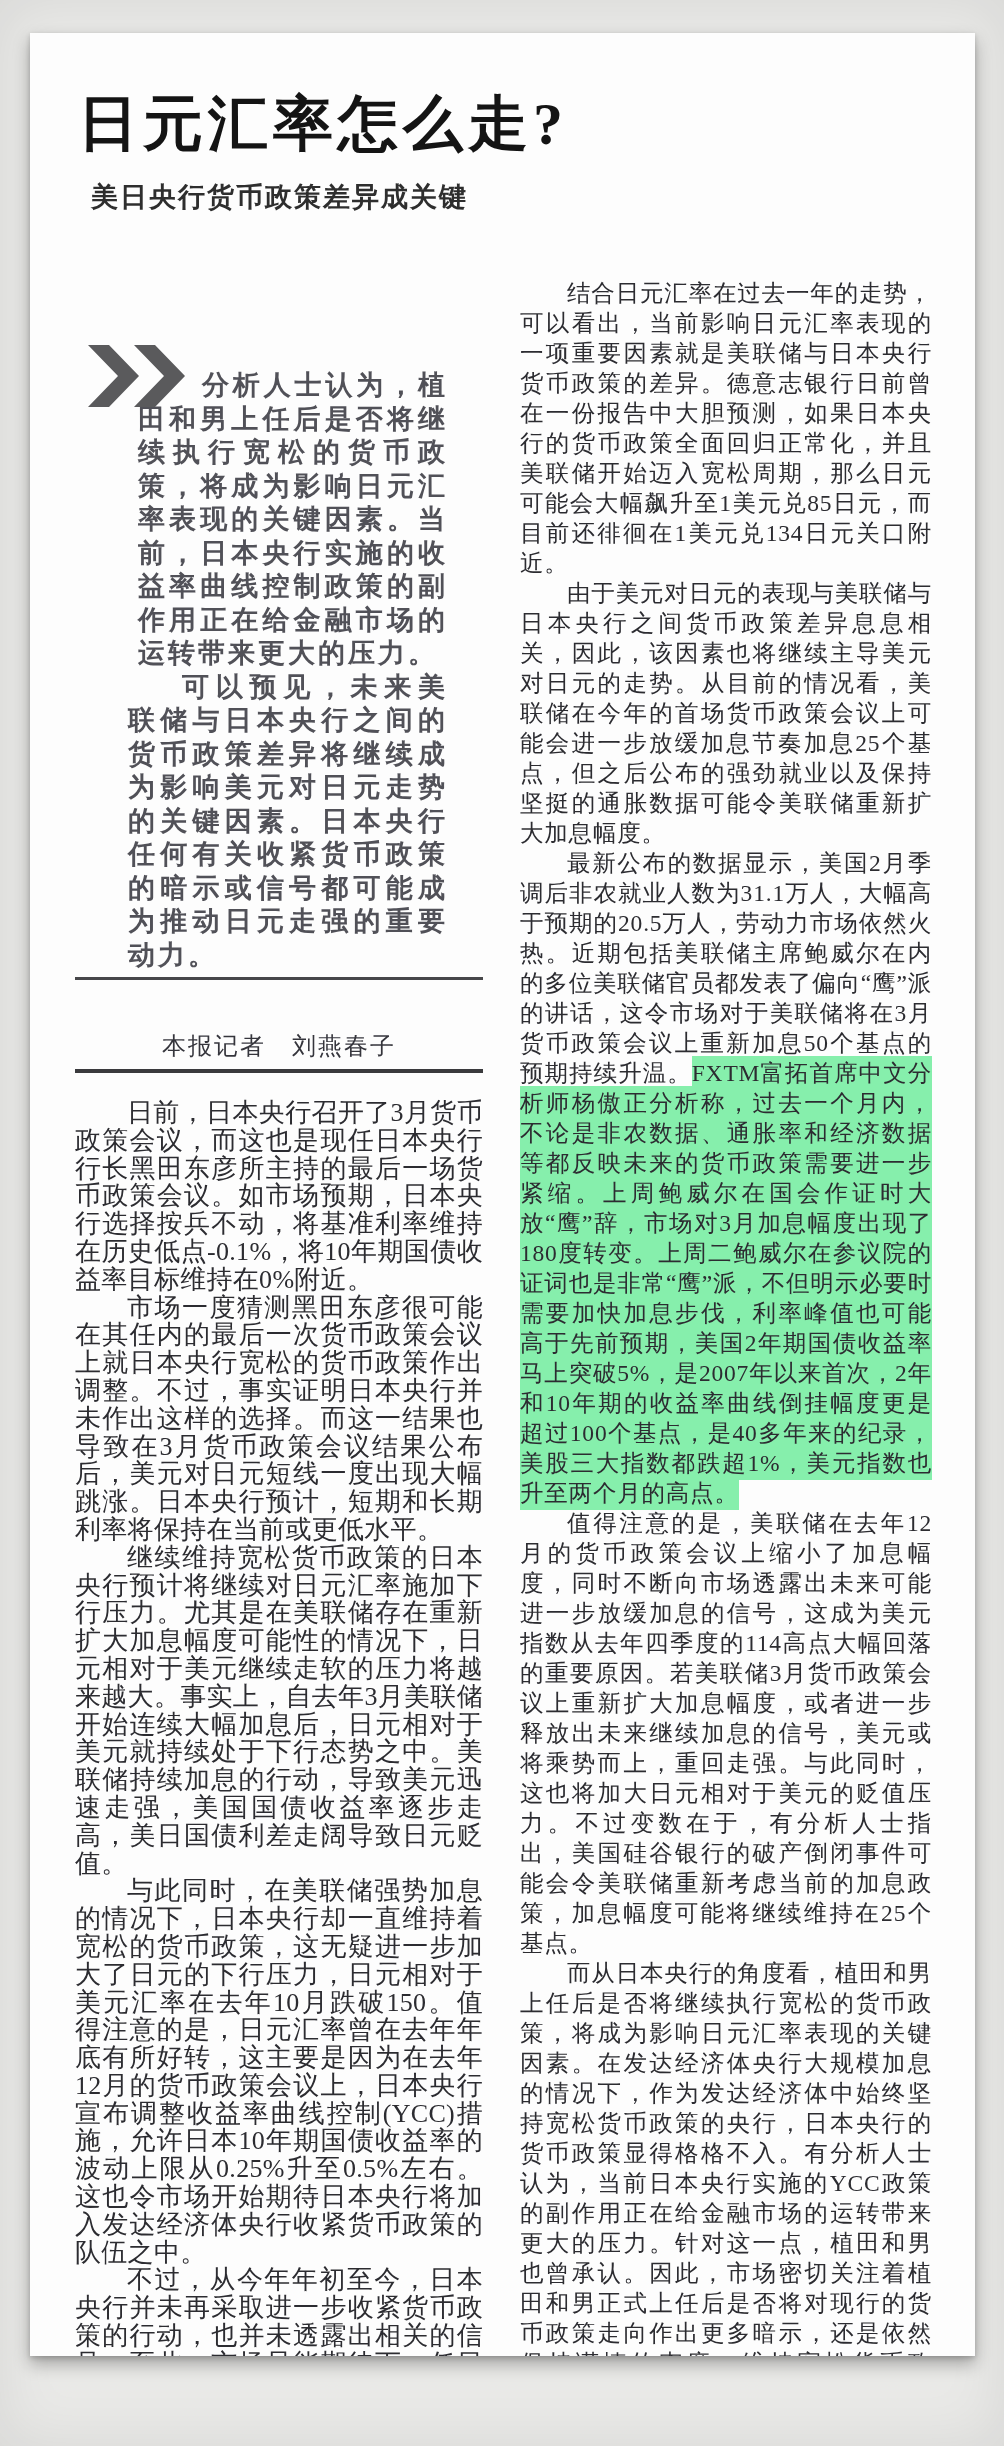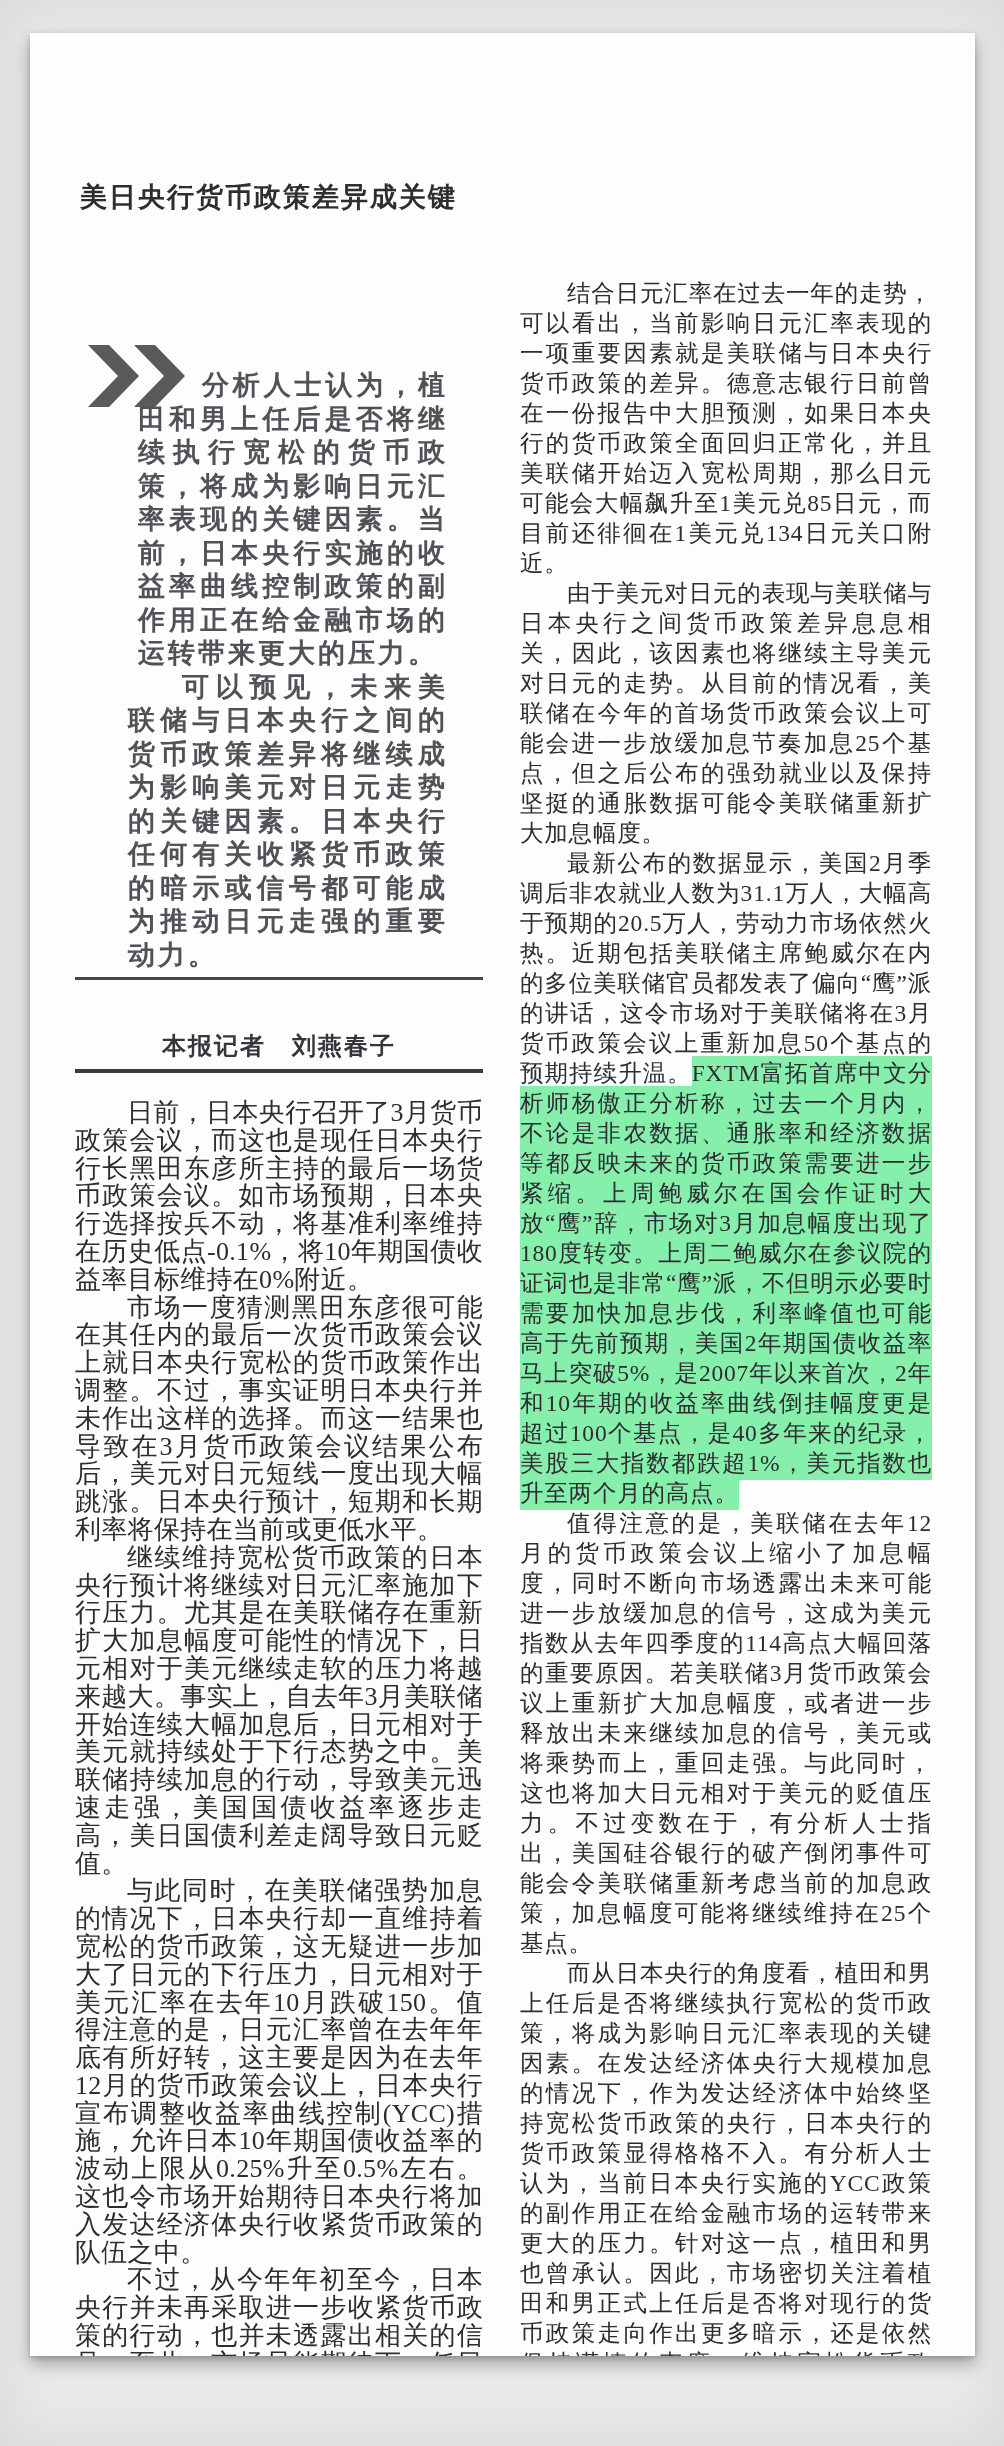--- a/index.html
+++ b/index.html
@@ -3,48 +3,49 @@
 <meta charset="utf-8">
 <style>
   html,body{margin:0;padding:0;}
   body{font-family:"Liberation Serif","DejaVu Serif",serif;}
   .page{position:relative;width:1004px;height:2446px;background:#e9e9e7;overflow:hidden;
         box-shadow:inset 0 0 60px rgba(0,0,0,.08);}
   .card{position:absolute;left:30px;top:33px;width:945px;height:2323px;background:#fdfdfd;
         box-shadow:0 8px 16px rgba(0,0,0,.30),0 2px 5px rgba(0,0,0,.18);overflow:hidden;}
   .title{position:absolute;left:48px;top:58px;margin:0;font-size:60px;line-height:1.1;
          font-weight:700;color:#141414;letter-spacing:5px;font-family:"Liberation Serif","DejaVu Serif",serif;}
-  .subtitle{position:absolute;left:50px;top:146px;margin:0;font-size:27px;font-weight:700;
+  .subtitle{position:absolute;left:61px;top:146px;margin:0;font-size:27px;font-weight:700;
          color:#2e2e2e;letter-spacing:2px;font-family:"Liberation Sans","DejaVu Sans",sans-serif;}
   .col-left{position:absolute;left:45px;top:312px;width:408px;}
   .col-right{position:absolute;left:490px;top:245px;width:412px;}
   .chevron{position:absolute;left:13px;top:0;}
   .lede{margin:24px 0 0 53px;width:320px;font-family:"Liberation Sans","DejaVu Sans",sans-serif;
         font-weight:700;font-size:27px;line-height:33.5px;letter-spacing:3px;color:#515158;
         text-align:justify;}
   .lede p{margin:0;}
   .lede p.first{text-indent:64px;margin-left:10px;}
   .lede p.cont{text-indent:2em;}
   .byline-block{margin-top:5px;border-top:3px solid #47474a;border-bottom:4px solid #3a3a3d;
         padding:50px 0 7px 0;}
-  .byline{margin:0;text-align:center;font-size:24px;font-weight:700;color:#35353c;
+  .byline{margin:0;text-align:center;font-size:24px;font-weight:400;color:#35353c;
         letter-spacing:2px;font-family:"Liberation Serif","DejaVu Serif",serif;}
   .body-left{margin-top:26px;font-size:26px;line-height:27.8px;letter-spacing:.3px;
         color:#2c2c31;text-align:justify;}
   .body-right{font-size:23.5px;line-height:30px;letter-spacing:.8px;color:#2c2c31;text-align:justify;}
   .body-left p,.body-right p{margin:0;text-indent:2em;}
   .body-right p.no-indent{text-indent:0;}
   .hl{background:#86efac;padding:4px 0;}
 </style>
 </head>
 <body>
 
 <div class="page">
   <div class="card">
 
+    <h1 class="title">日元汇率怎么走?</h1>
     <h2 class="subtitle">美日央行货币政策差异成关键</h2>
 
     <div class="col-left">
 
       <span class="chevron">
         <svg width="97" height="62" viewBox="0 0 97 62" xmlns="http://www.w3.org/2000/svg">
           <polygon points="0,0 21,0 51,31 21,62 0,62 30,31" fill="#5a5a5c"></polygon>
           <polygon points="46,0 67,0 97,31 67,62 46,62 76,31" fill="#5a5a5c"></polygon>
         </svg>
       </span>

